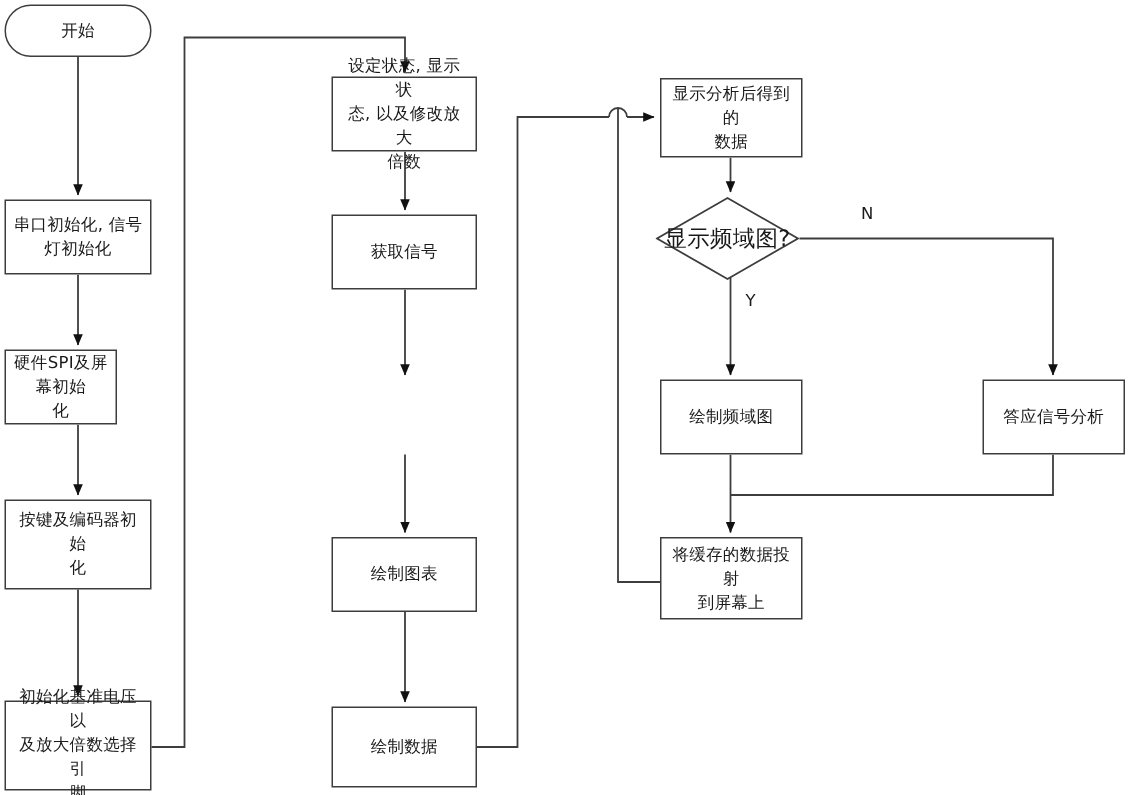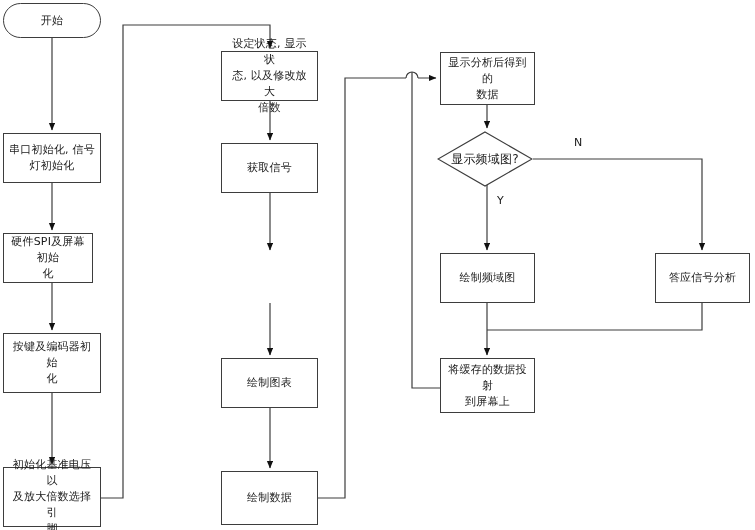--- a/index.html
+++ b/index.html
@@ -59,21 +59,21 @@
   .diamond-shape {
     position: absolute;
     left: 0;
     top: 0;
     width: 100%;
     height: 100%;
   }
   .diamond-label {
     position: relative;
     z-index: 1;
-    font-size: 12px;
+    font-size: 15px;
     line-height: 14px;
     color: #1a1a1a;
   }
   .edge-label {
     position: absolute;
     font-size: 11px;
     color: #1a1a1a;
     z-index: 3;
     background: transparent;
   }
@@ -124,21 +124,21 @@
 
   <div class="node terminator" style="left:3px; top:3px; width:98px; height:35px;">
     <span class="label">开始</span>
   </div>
 
   <div class="node process" style="left:3px; top:133px; width:98px; height:50px;">
     <span class="label">串口初始化, 信号
 灯初始化</span>
   </div>
 
-  <div class="node process" style="left:3px; top:233px; width:90px; height:50px;">
+  <div class="node process" style="left:3px; top:233px; width:75px; height:50px;">
     <span class="label">硬件SPI及屏幕初始
 化</span>
   </div>
 
   <div class="node process" style="left:3px; top:333px; width:98px; height:60px;">
     <span class="label">按键及编码器初始
 化</span>
   </div>
 
   <div class="node process" style="left:3px; top:467px; width:98px; height:60px;">

